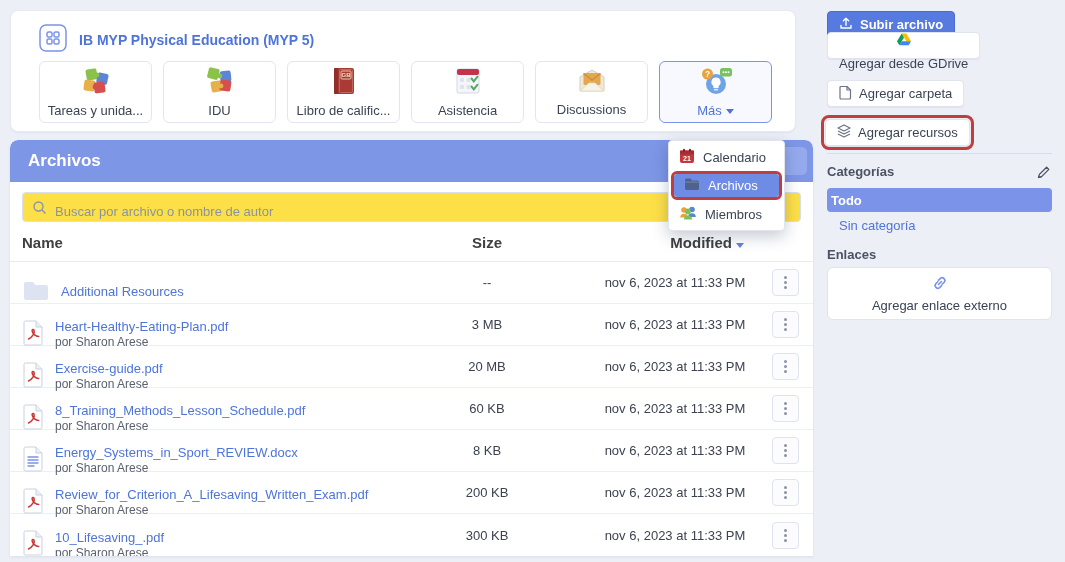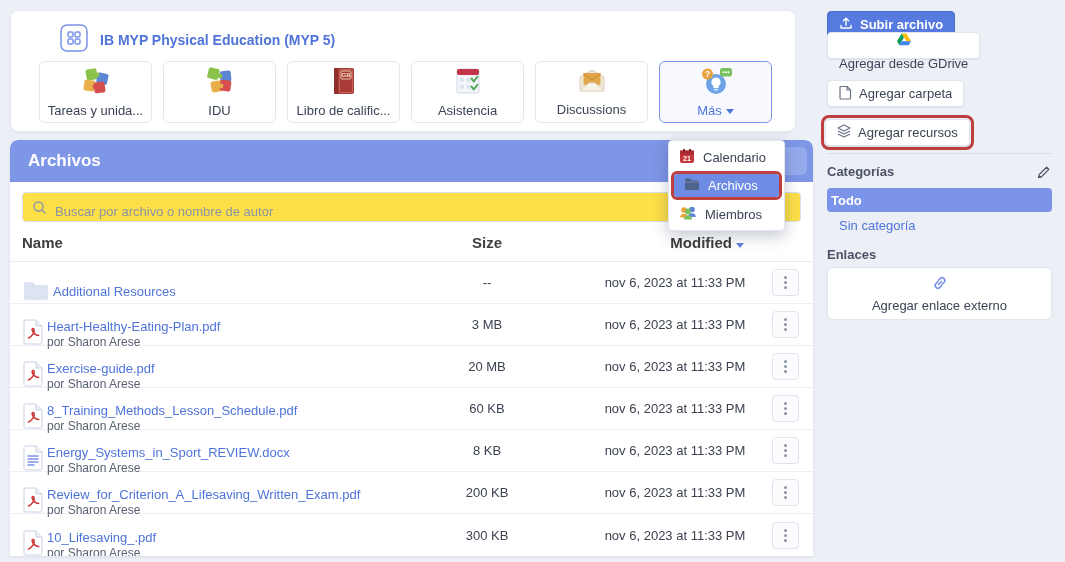--- a/index.html
+++ b/index.html
@@ -3,21 +3,21 @@
 <meta charset="utf-8">
 <style>
   * { margin:0; padding:0; box-sizing:border-box; }
   html,body { width:1065px; height:562px; overflow:hidden; }
   body { font-family:"Liberation Sans", sans-serif; background:#edeff7; position:relative; }
 
   
   .top-card { position:absolute; left:10px; top:10px; width:786px; height:122px;
     background:#fff; border:1px solid #e7eaf3; border-radius:8px;
     box-shadow:0 1px 2px rgba(20,30,70,.05); }
-  .course-header { position:absolute; left:28px; top:13px; display:flex; align-items:center; gap:12px;margin-left:21px; }
+  .course-header { position:absolute; left:28px; top:13px; display:flex; align-items:center; gap:12px; }
   .course-title { color:#4f74d9; font-size:14px; font-weight:600; }
   .tabs { position:absolute; left:28px; top:50px; display:flex; gap:11px; }
   .tab { width:113px; height:62px; border:1px solid #e3e6f0; border-radius:6px; background:#fff;
     display:flex; flex-direction:column; align-items:center; justify-content:center; gap:3px; cursor:pointer; }
   .tab.active { border-color:#7b96e8; background:#f7f9ff; }
   .tab-label { font-size:13px; color:#3b4454; white-space:nowrap; }
   .tab.active .tab-label { color:#4f74d9; }
   .chev { display:inline-block; width:0; height:0; border-left:4px solid transparent;
     border-right:4px solid transparent; border-top:5px solid #4f74d9; margin-left:4px; vertical-align:middle; }
 
@@ -41,21 +41,21 @@
   .col-mod  { width:150px; margin-left:68px; text-align:center; }
   .col-act  { width:27px; margin-left:22px; }
   .table-header { height:38px; border-bottom:1px solid #e8ebf3; margin-top:2px;
     color:#404040; font-size:15px; font-weight:600; }
   .table-header .col-mod { text-align:right; padding-right:6px; }
   .sort-arrow { display:inline-block; width:0; height:0; border-left:4px solid transparent;
     border-right:4px solid transparent; border-top:5px solid #6383de; margin-left:4px; }
 
   .file-row { height:42px; border-bottom:1px solid #edeff6; font-size:13px; color:#3c4250; }
   .file-row:last-child { border-bottom:none; }
-  .name-cell { display:flex; gap:3px;margin-top:19px; }
+  .name-cell { display:flex; align-items:center; gap:11px;margin-top:19px; }
   .name-lines { display:flex; flex-direction:column; justify-content:center; }
   .file-link { color:#4f74d9; font-size:13px; line-height:16px; cursor:pointer; }
   .file-author { color:#5a6170; font-size:12px; line-height:14px; }
   .kebab-btn { width:27px; height:27px; border:1px solid #dfe3ee; border-radius:4px; background:#fcfcfe;
     display:flex; flex-direction:column; align-items:center; justify-content:center; gap:2px; cursor:pointer; }
   .kebab-btn i { width:3px; height:3px; border-radius:50%; background:#8a93a6; }
 
   
   .more-menu { position:absolute; left:668px; top:140px; width:117px; background:#fff;
     border:1px solid #e2e5ee; border-radius:4px; box-shadow:0 5px 16px rgba(25,35,80,.25);

